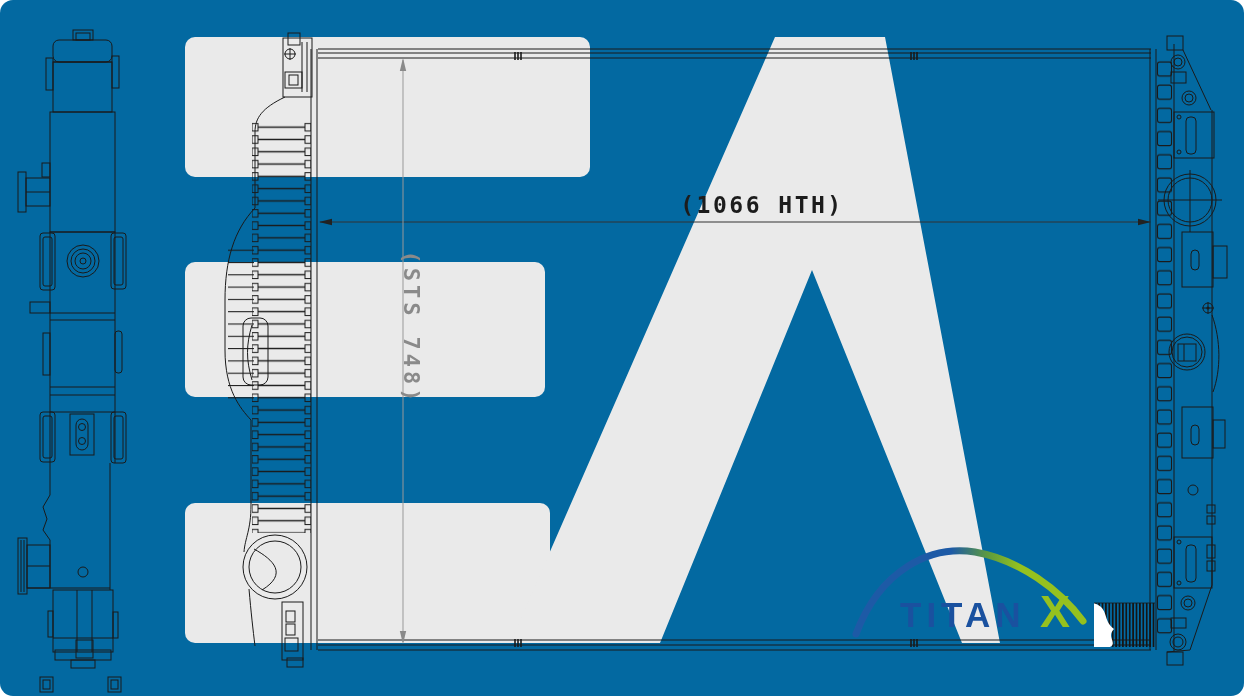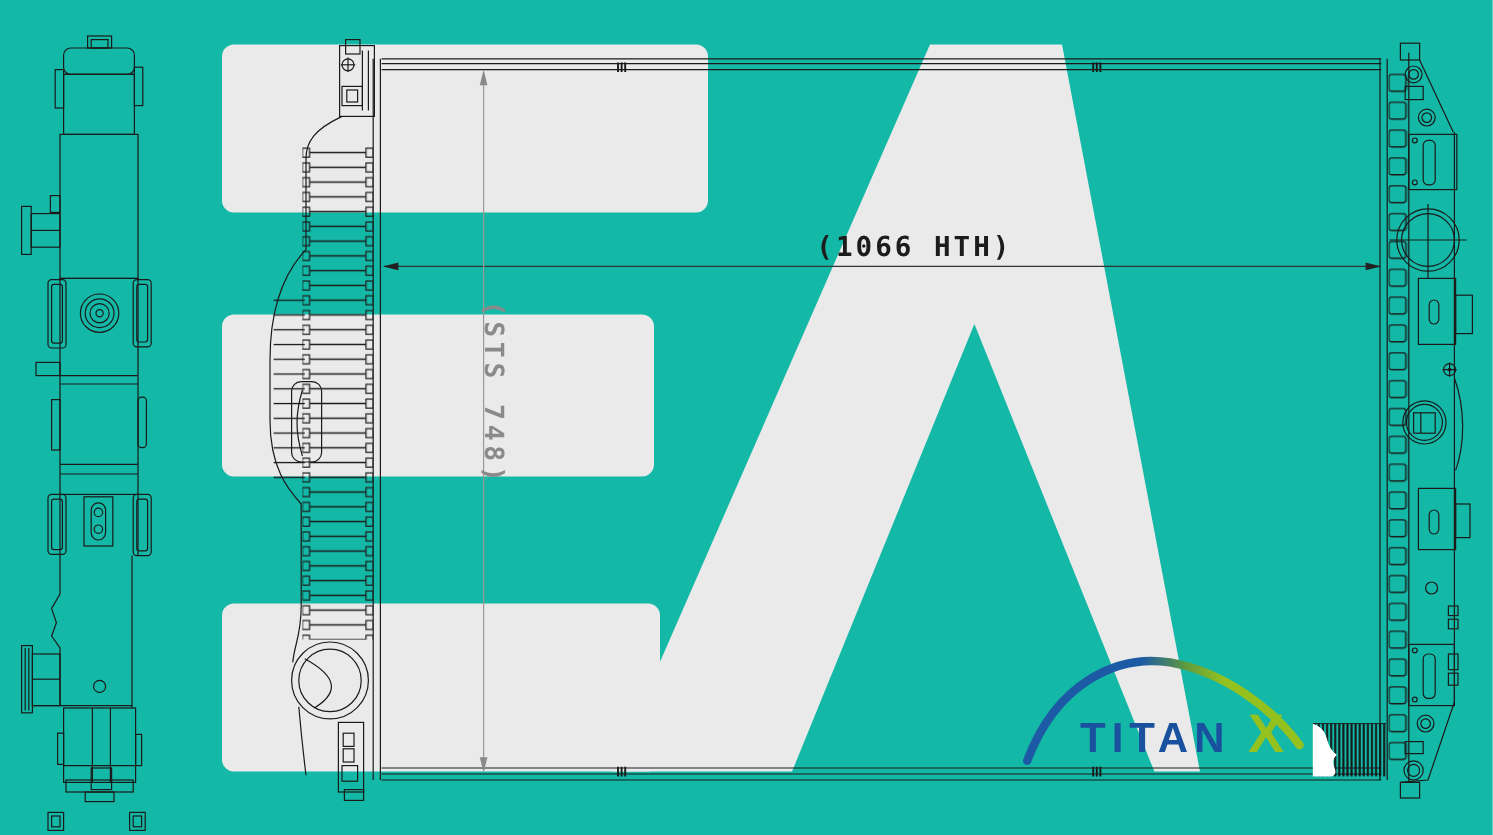--- a/index.html
+++ b/index.html
@@ -1,21 +1,22 @@
 <!DOCTYPE html>
 <html><head>
 <meta charset="utf-8">
 <style>
   html,body{margin:0;padding:0;background:#ffffff;}
   .canvas{
     position:relative;
     width:1244px;height:696px;
-    background:#14b8a6;
+    background:#0369a1;
     overflow:hidden;
     font-family:"Liberation Sans",sans-serif;
+    border-radius:13px;
   }
   svg{position:absolute;left:0;top:0;}
   .dim-h{
     font-family:"DejaVu Sans Mono",monospace;
     font-size:23px;font-weight:bold;letter-spacing:2.5px;
   }
   .dim-v{
     font-family:"DejaVu Sans Mono",monospace;
     font-size:22px;font-weight:bold;letter-spacing:4px;
   }

